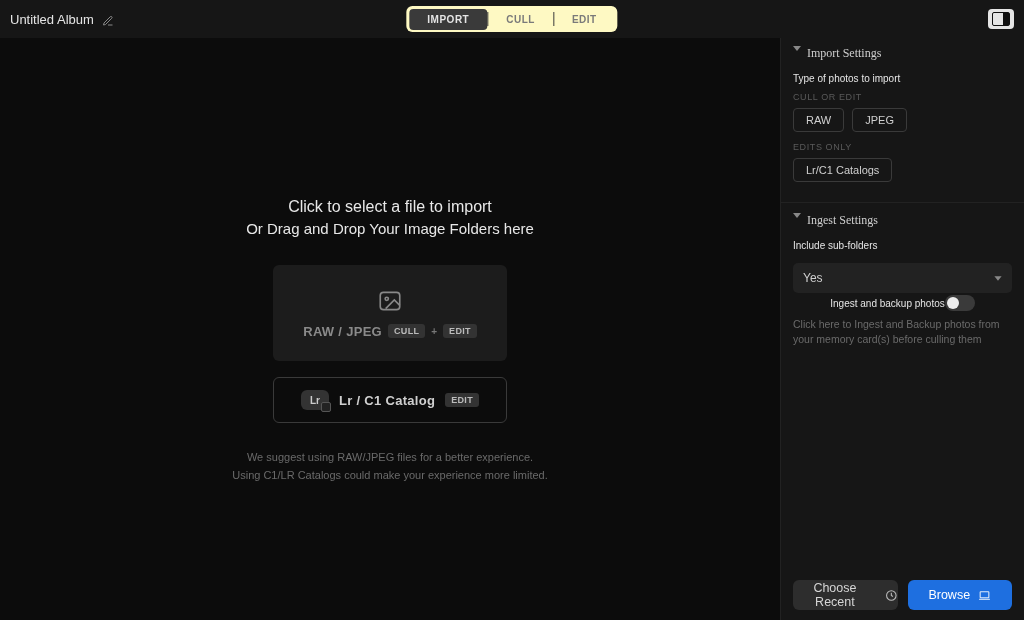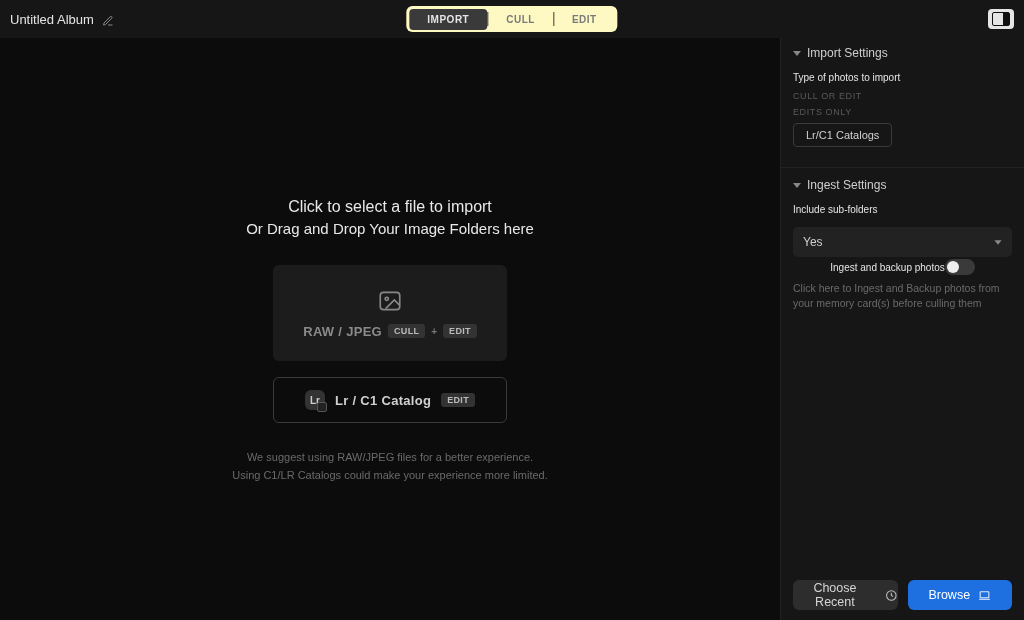--- a/index.html
+++ b/index.html
@@ -98,21 +98,21 @@
   .tile-icon svg { width: 100%; height: 100%; stroke: #888; fill: none; stroke-width: 1.5; }
   .tile-label-row { display: flex; align-items: center; gap: 6px; }
   .tile-label { font-size: 13px; font-weight: 600; color: #8a8a8a; letter-spacing: 0.3px; }
   .pill {
     font-size: 9px; font-weight: 700; letter-spacing: 0.3px;
     background: #333; color: #bbb; padding: 2px 6px; border-radius: 3px;
     text-transform: uppercase;
   }
   .plus { font-size: 10px; color: #777; font-weight: 700; }
   .lr-icon {
-    width: 20px; height: 20px; border-radius: 6px; background: #333;
+    width: 28px; height: 20px; border-radius: 6px; background: #333;
     display: flex; align-items: center; justify-content: center;
     font-size: 10px; font-weight: 700; color: #ccc;
     position: relative;
   }
   .lr-icon::after {
     content: ""; position: absolute; bottom: -2px; right: -2px;
     width: 8px; height: 8px; border-radius: 2px; background: #222;
     border: 1px solid #555;
   }
 
@@ -127,23 +127,24 @@
   .sidebar {
     width: 244px;
     background: #161616;
     border-left: 1px solid #222;
     display: flex;
     flex-direction: column;
     padding: 8px 12px 10px 12px;
     position: relative;
   }
   .section-head {
-    display: flex; align-items: center; gap: 6px;
+    display: flex; gap: 6px;
     font-size: 12px; color: #cfcfcf; margin-bottom: 12px;
     cursor: pointer;
+    font-family: Liberation Serif, serif;
   }
   .chev { width: 0; height: 0; border-left: 4px solid transparent; border-right: 4px solid transparent; border-top: 5px solid #888; }
   .field-label { font-size: 10px; color: #e5e5e5; font-weight: 400; margin-bottom: 8px; }
   .meta { font-size: 9px; letter-spacing: 0.6px; color: #5a5a5a; text-transform: uppercase; margin-bottom: 6px; }
   .chip-row { display: flex; gap: 8px; margin-bottom: 10px; }
   .chip {
     font-size: 11px; color: #d0d0d0;
     border: 1px solid #3a3a3a; border-radius: 4px;
     padding: 5px 12px; cursor: pointer;
     background: transparent;
@@ -244,20 +245,24 @@
     </div>
   </div>
 
   <div class="sidebar">
     <div class="section-head">
       <span class="chev"></span>
       <span>Import Settings</span>
     </div>
     <div class="field-label">Type of photos to import</div>
     <div class="meta">Cull or Edit</div>
+    <div class="chip-row">
+      <div class="chip">RAW</div>
+      <div class="chip">JPEG</div>
+    </div>
     <div class="meta">Edits Only</div>
     <div class="chip-row">
       <div class="chip">Lr/C1 Catalogs</div>
     </div>
 
     <div class="divider"></div>
 
     <div class="section-head">
       <span class="chev"></span>
       <span>Ingest Settings</span>

